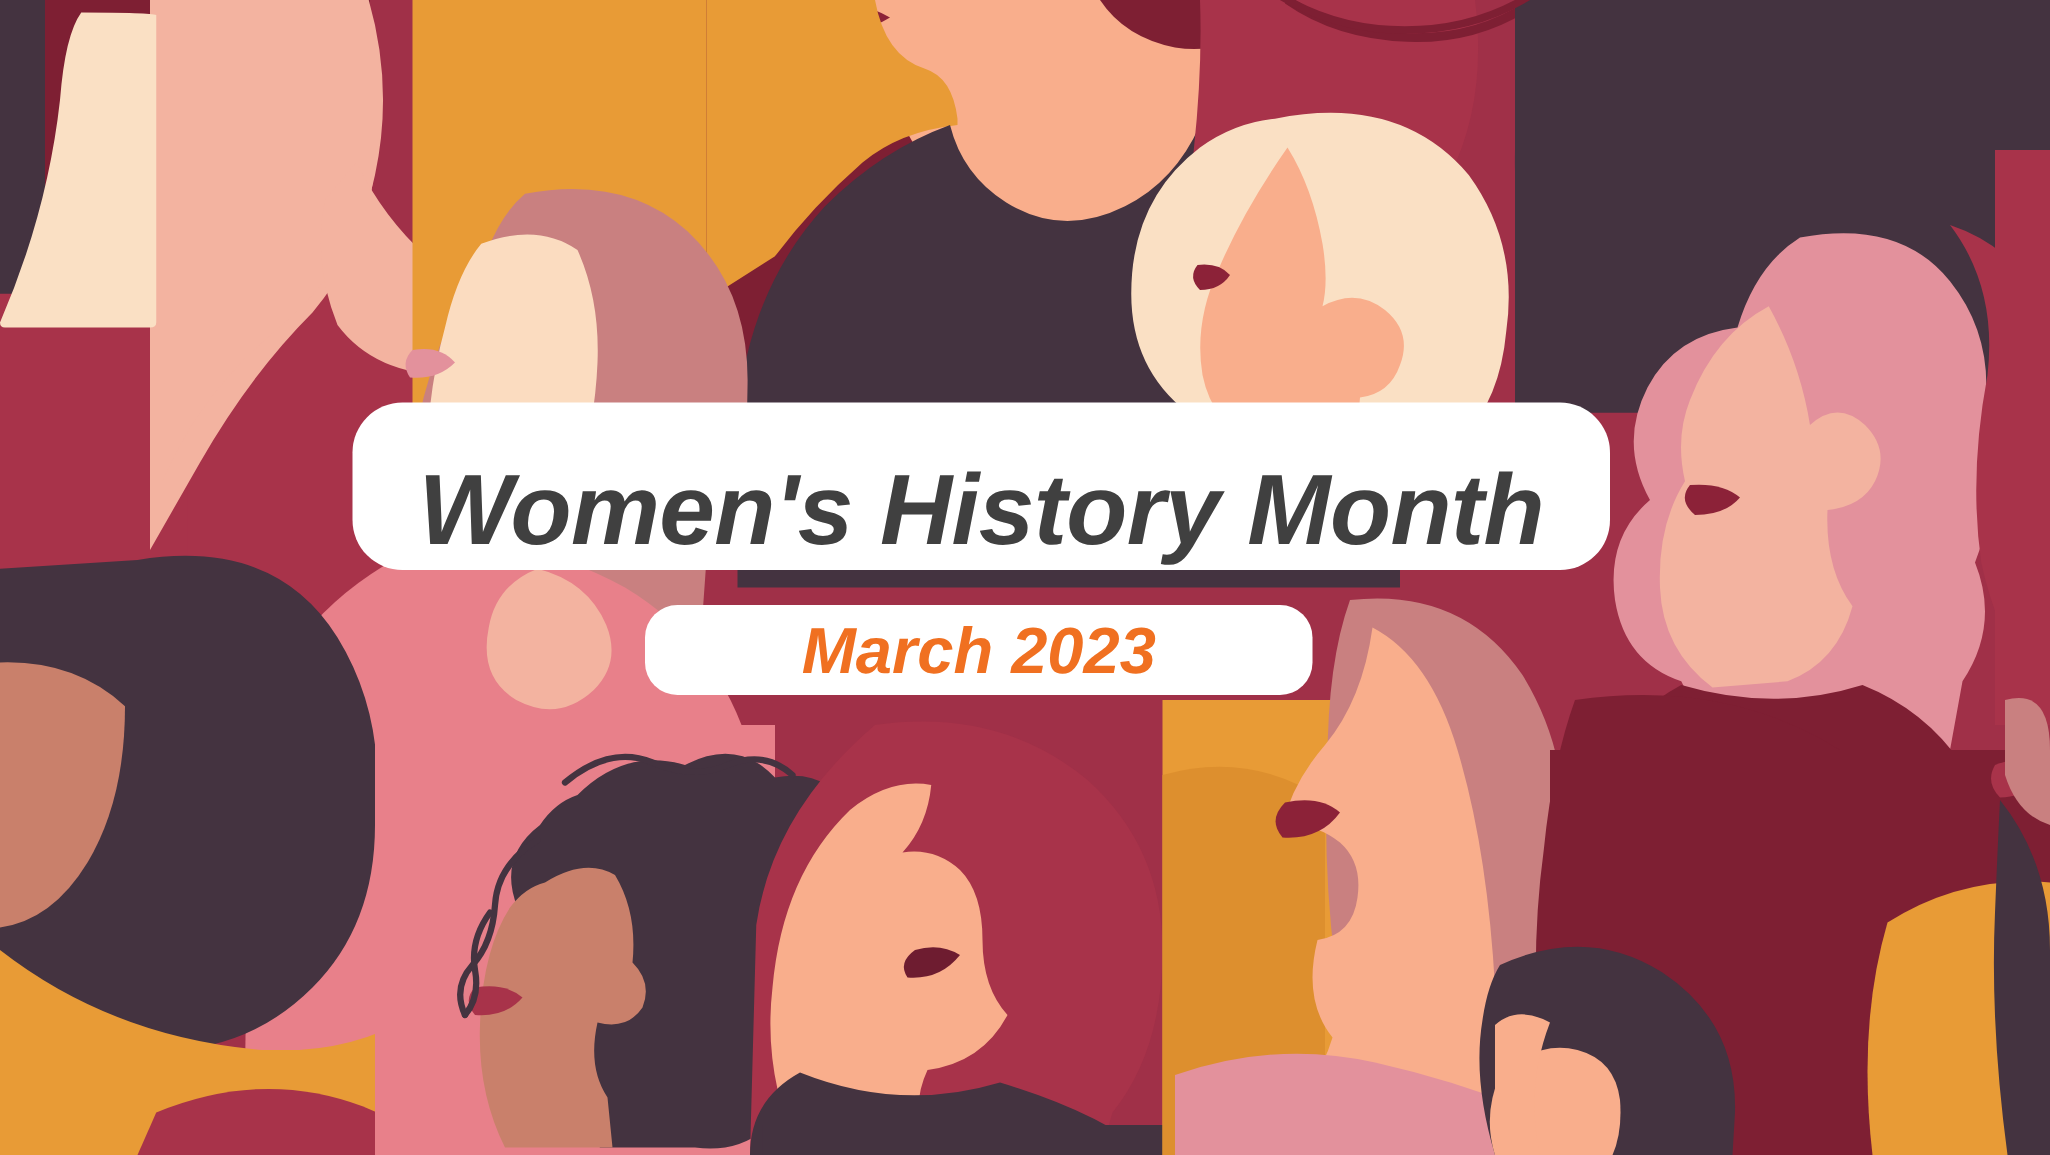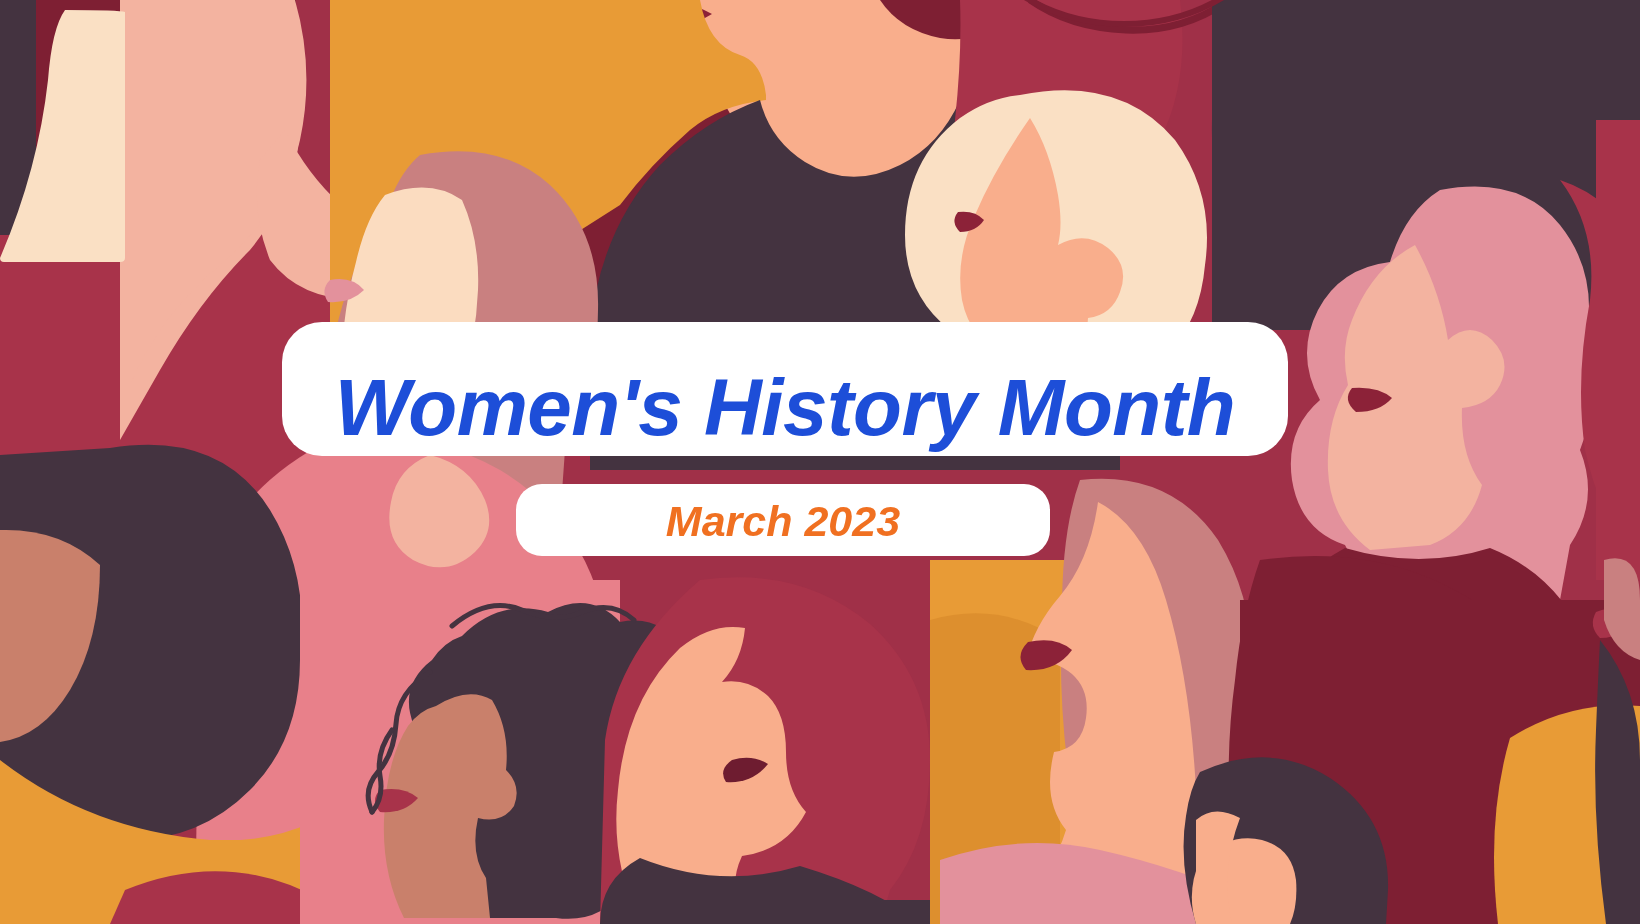--- a/index.html
+++ b/index.html
@@ -43,29 +43,29 @@
     left: 516px;
     top: 484px;
     width: 534px;
     height: 72px;
     border-radius: 26px;
   }
   #title-text {
     font-size: 80px;
     font-weight: bold;
     font-style: italic;
-    color: #1d4ed8;
+    color: #404040;
     letter-spacing: -0.5px;
     line-height: 1;
     white-space: nowrap;
     transform: translateY(1px);
     margin-top: 36px;
   }
   #subtitle-text {
-    font-size: 43px;
+    font-size: 52px;
     font-weight: bold;
     font-style: italic;
     color: #F07021;
     letter-spacing: 0px;
     line-height: 1;
     white-space: nowrap;
     transform: translateY(1px);
   }
 </style>
 </head>

